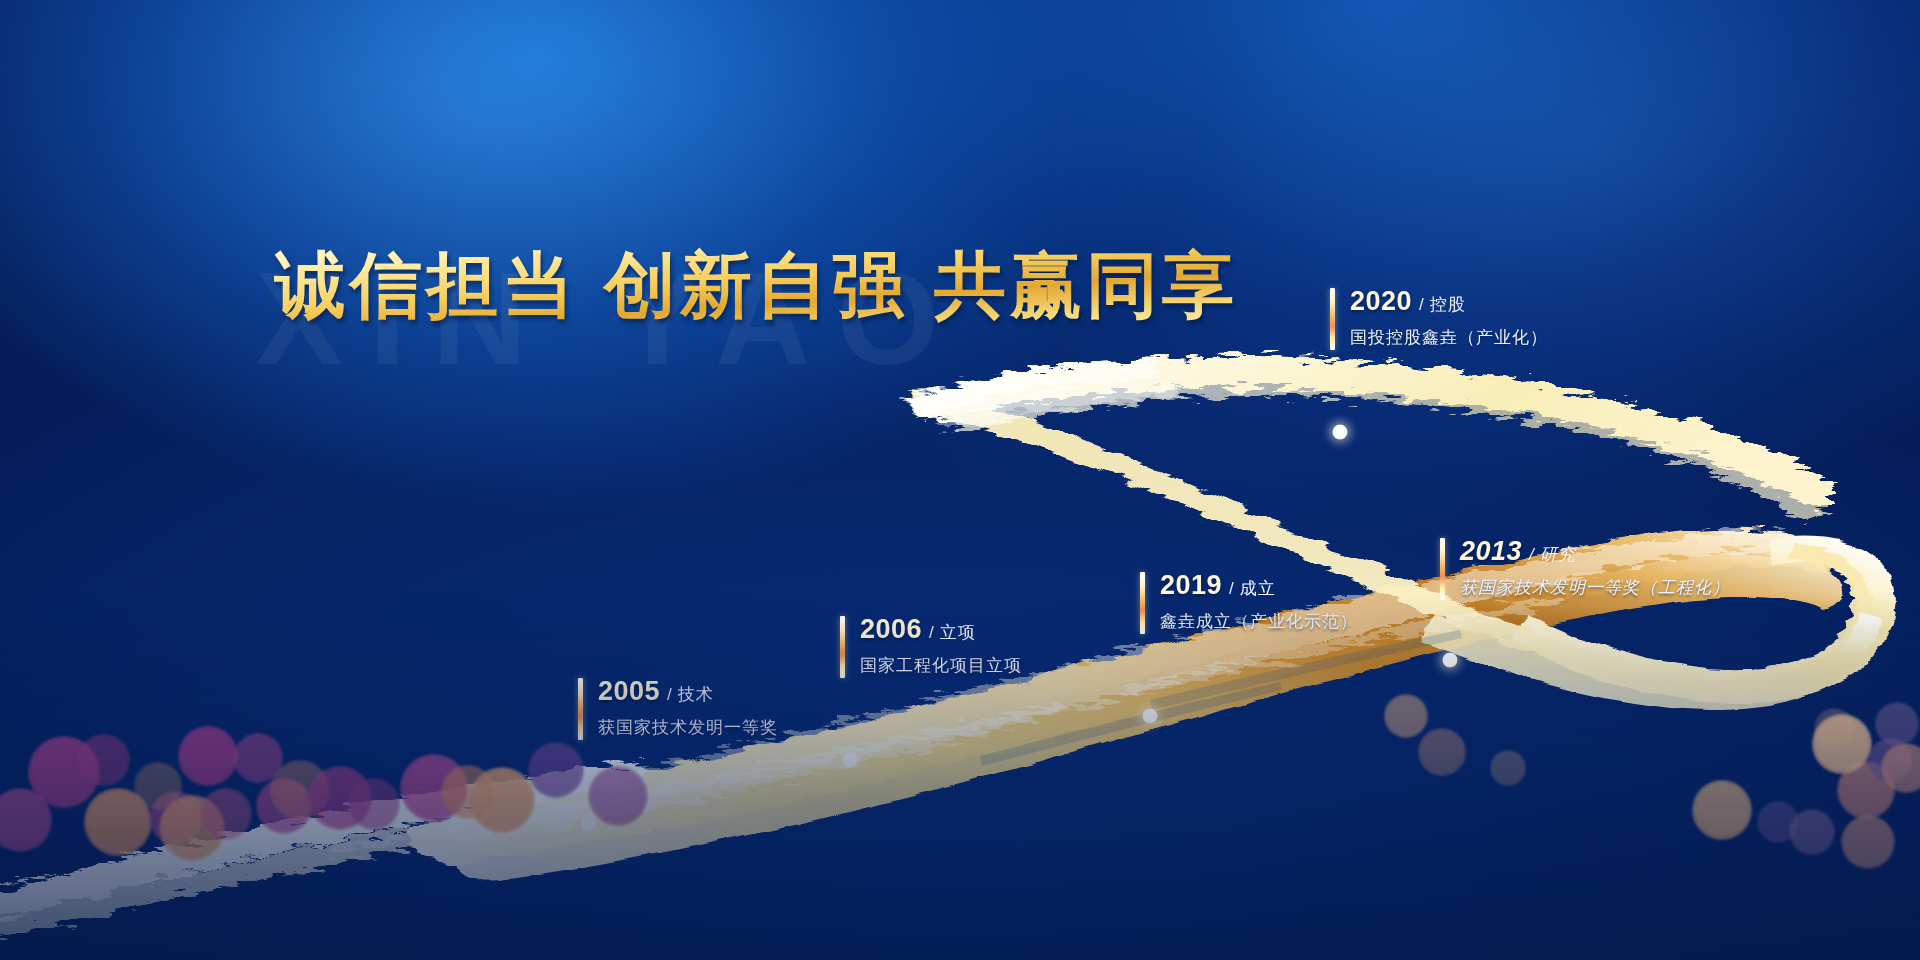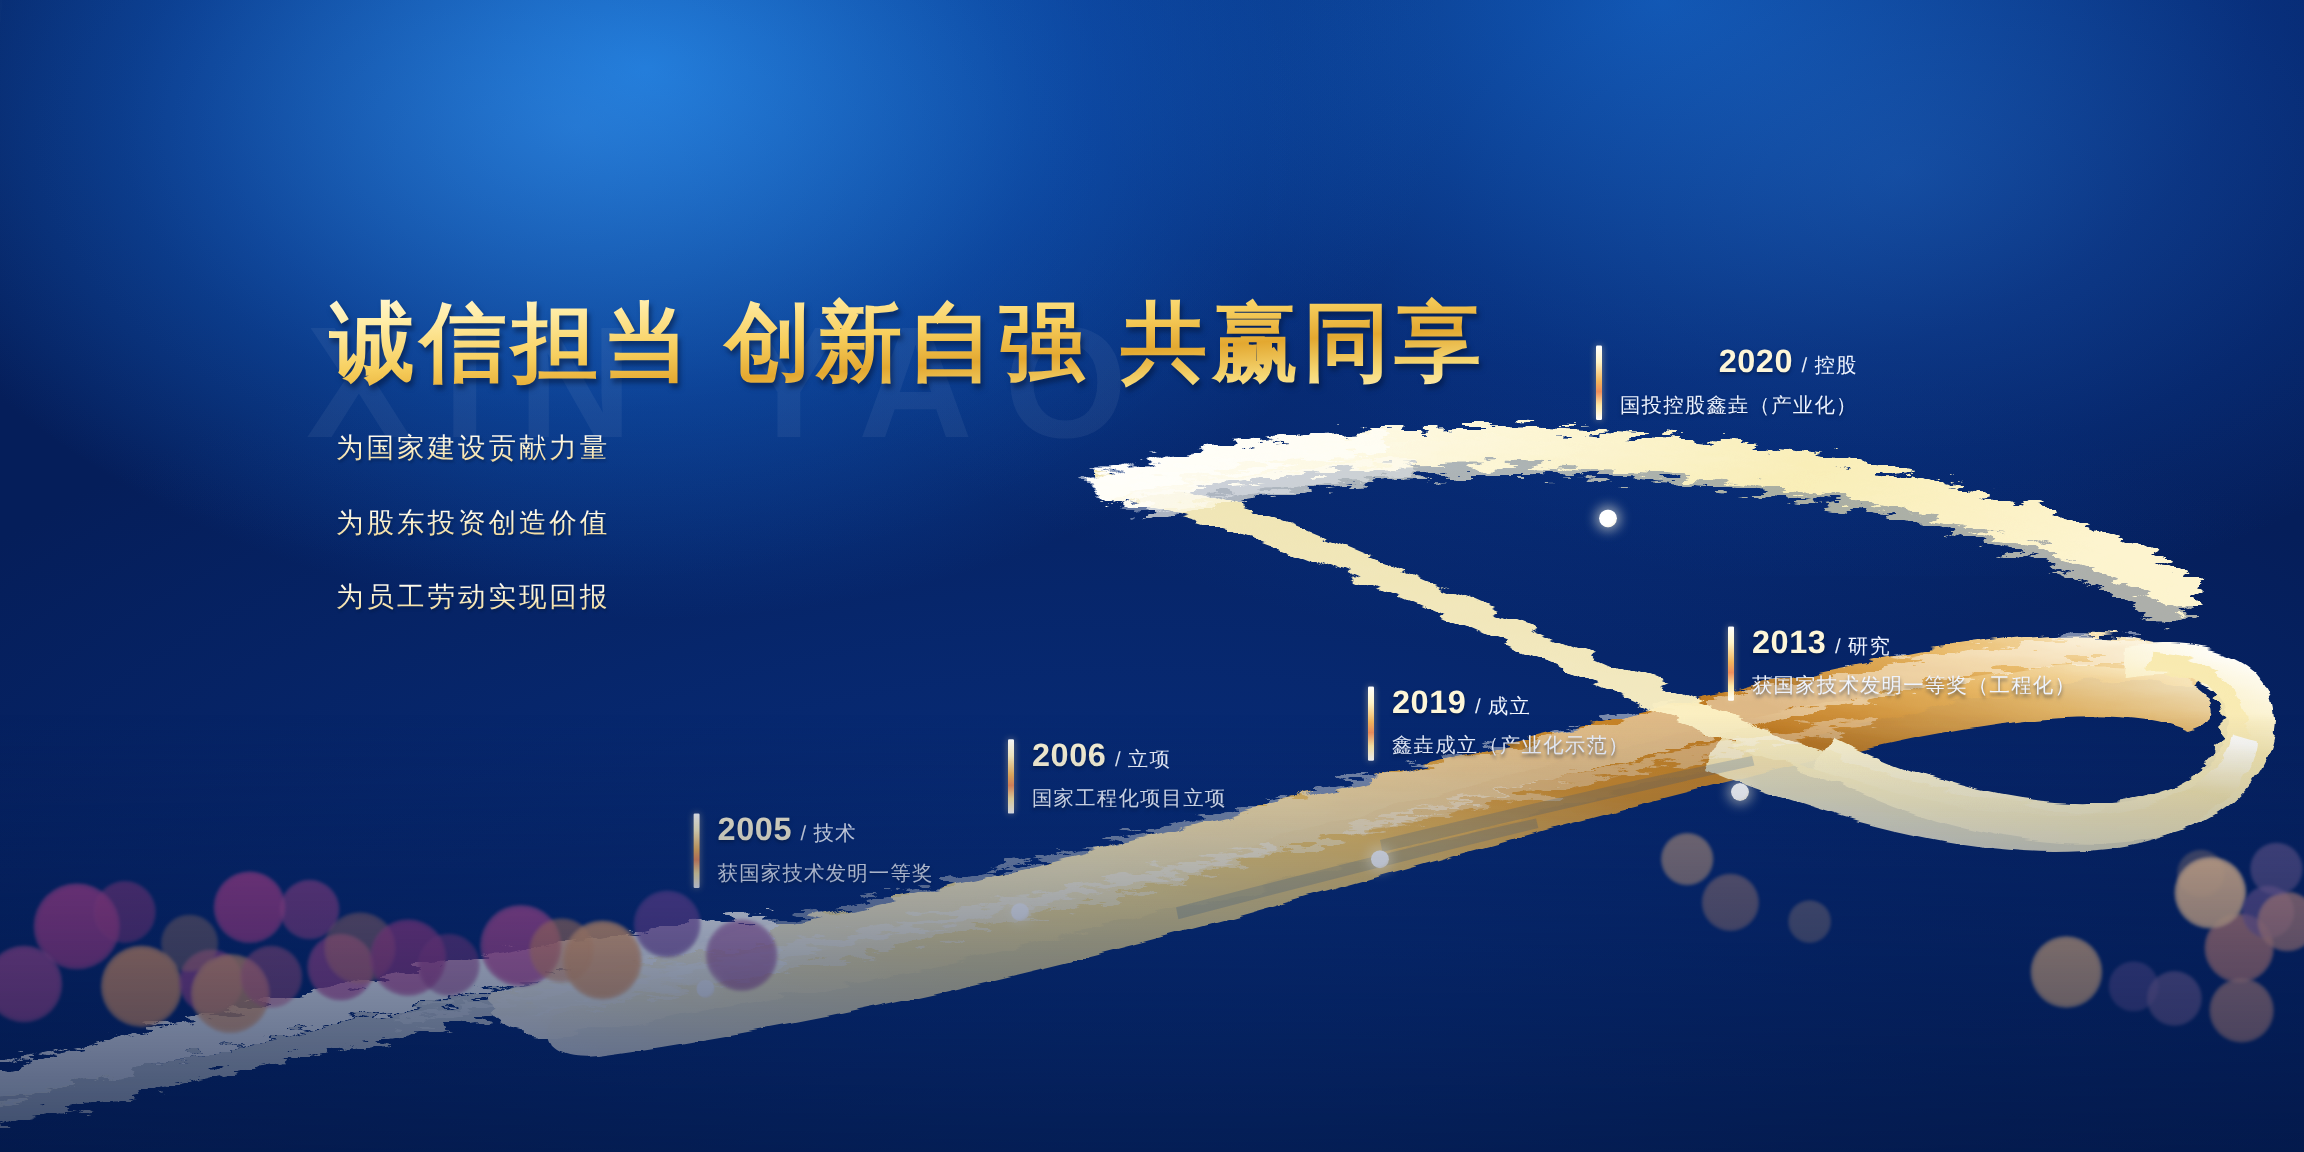--- a/index.html
+++ b/index.html
@@ -304,25 +304,20 @@
       <div class="bokeh" style="left: 1881px; top: 743px; width: 50px; height: 50px; opacity: 0.72; background: radial-gradient(circle, rgb(224, 154, 132) 0%, rgb(224, 154, 132) 62%, rgba(255, 255, 255, 0.12) 86%, rgba(255, 255, 255, 0) 100%); filter: blur(1.2px);"></div>
       <div class="bokeh" style="left: 1875px; top: 702px; width: 44px; height: 44px; opacity: 0.55; background: radial-gradient(circle, rgb(138, 108, 160) 0%, rgb(138, 108, 160) 62%, rgba(255, 255, 255, 0.12) 86%, rgba(255, 255, 255, 0) 100%); filter: blur(1.2px);"></div>
       <div class="bokeh" style="left: 1384px; top: 694px; width: 44px; height: 44px; opacity: 0.55; background: radial-gradient(circle, rgb(244, 187, 133) 0%, rgb(244, 187, 133) 62%, rgba(255, 255, 255, 0.12) 86%, rgba(255, 255, 255, 0) 100%); filter: blur(1.2px);"></div>
       <div class="bokeh" style="left: 1418px; top: 728px; width: 48px; height: 48px; opacity: 0.45; background: radial-gradient(circle, rgb(232, 164, 125) 0%, rgb(232, 164, 125) 62%, rgba(255, 255, 255, 0.12) 86%, rgba(255, 255, 255, 0) 100%); filter: blur(1.2px);"></div>
       <div class="bokeh" style="left: 1490px; top: 750px; width: 36px; height: 36px; opacity: 0.35; background: radial-gradient(circle, rgb(242, 185, 139) 0%, rgb(242, 185, 139) 62%, rgba(255, 255, 255, 0.12) 86%, rgba(255, 255, 255, 0) 100%); filter: blur(1.2px);"></div>
     </div>
 
   <div class="watermark">XIN YAO</div>
   <div class="headline"><span>诚信担当</span><span class="gap"></span><span>创新自强</span><span class="gap"></span><span>共赢同享</span></div>
 
-  <div class="sublist">
-    <div class="subline">为国家建设贡献力量</div>
-    <div class="subline">为股东投资创造价值</div>
-    <div class="subline">为员工劳动实现回报</div>
-  </div>
 
   <div id="milestone-layer">
       <div class="ms" style="left: 578px; top: 676px;">
         <div class="bar"></div>
         <div class="txt">
           <div><span class="yr">2005</span><span class="slash">/</span><span class="kind">技术</span></div>
           <div class="desc">获国家技术发明一等奖</div>
         </div>
       </div>
       <div class="lead" style="left: 588px; top: 738px; height: 84px; position: absolute;"></div>
@@ -338,30 +333,30 @@
       <div class="dot" style="left: 850px; top: 760px;"></div>
       <div class="ms" style="left: 1140px; top: 570px;">
         <div class="bar"></div>
         <div class="txt">
           <div><span class="yr">2019</span><span class="slash">/</span><span class="kind">成立</span></div>
           <div class="desc">鑫垚成立（产业化示范）</div>
         </div>
       </div>
       <div class="lead" style="left: 1150px; top: 632px; height: 82px; position: absolute;"></div>
       <div class="dot" style="left: 1150px; top: 716px;"></div>
-      <div class="ms" style="left: 1440px; top: 520px;">
+      <div class="ms" style="left: 1440px; top: 536px; font-style: italic;">
         <div class="bar"></div>
         <div class="txt">
           <div><span class="yr">2013</span><span class="slash">/</span><span class="kind">研究</span></div>
           <div class="desc">获国家技术发明一等奖（工程化）</div>
         </div>
       </div>
       <div class="lead" style="left: 1450px; top: 582px; height: 76px; position: absolute;"></div>
       <div class="dot" style="left: 1450px; top: 660px;"></div>
-      <div class="ms" style="left: 1330px; top: 286px; text-align: right;">
+      <div class="ms" style="left: 1330px; top: 286px;">
         <div class="bar"></div>
         <div class="txt">
           <div><span class="yr">2020</span><span class="slash">/</span><span class="kind">控股</span></div>
           <div class="desc">国投控股鑫垚（产业化）</div>
         </div>
       </div>
       <div class="lead" style="left: 1340px; top: 348px; height: 84px; position: absolute;"></div>
       <div class="dot" style="left: 1340px; top: 432px;"></div>
     </div>
 

